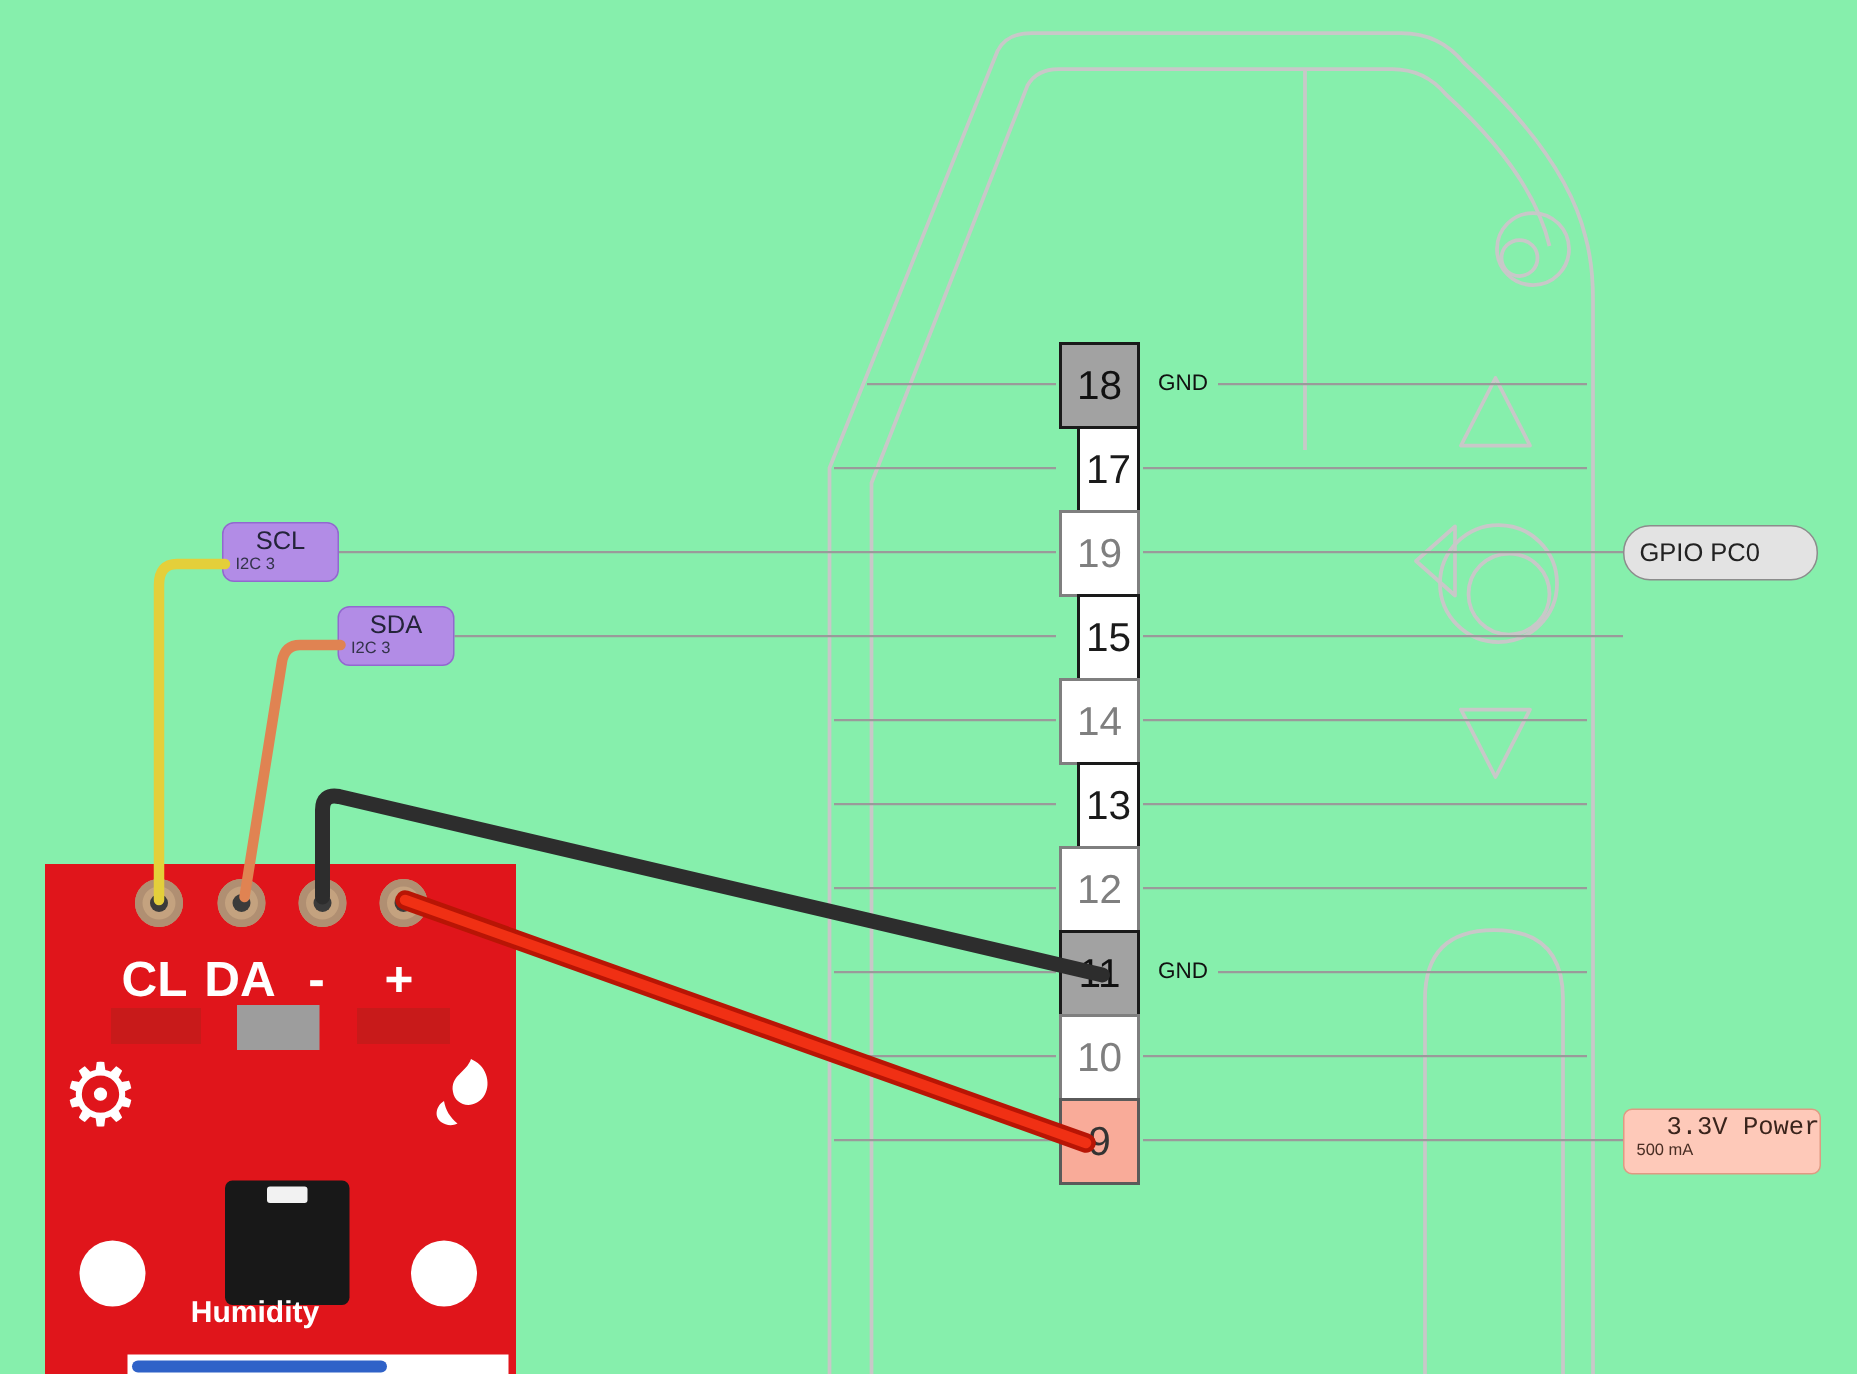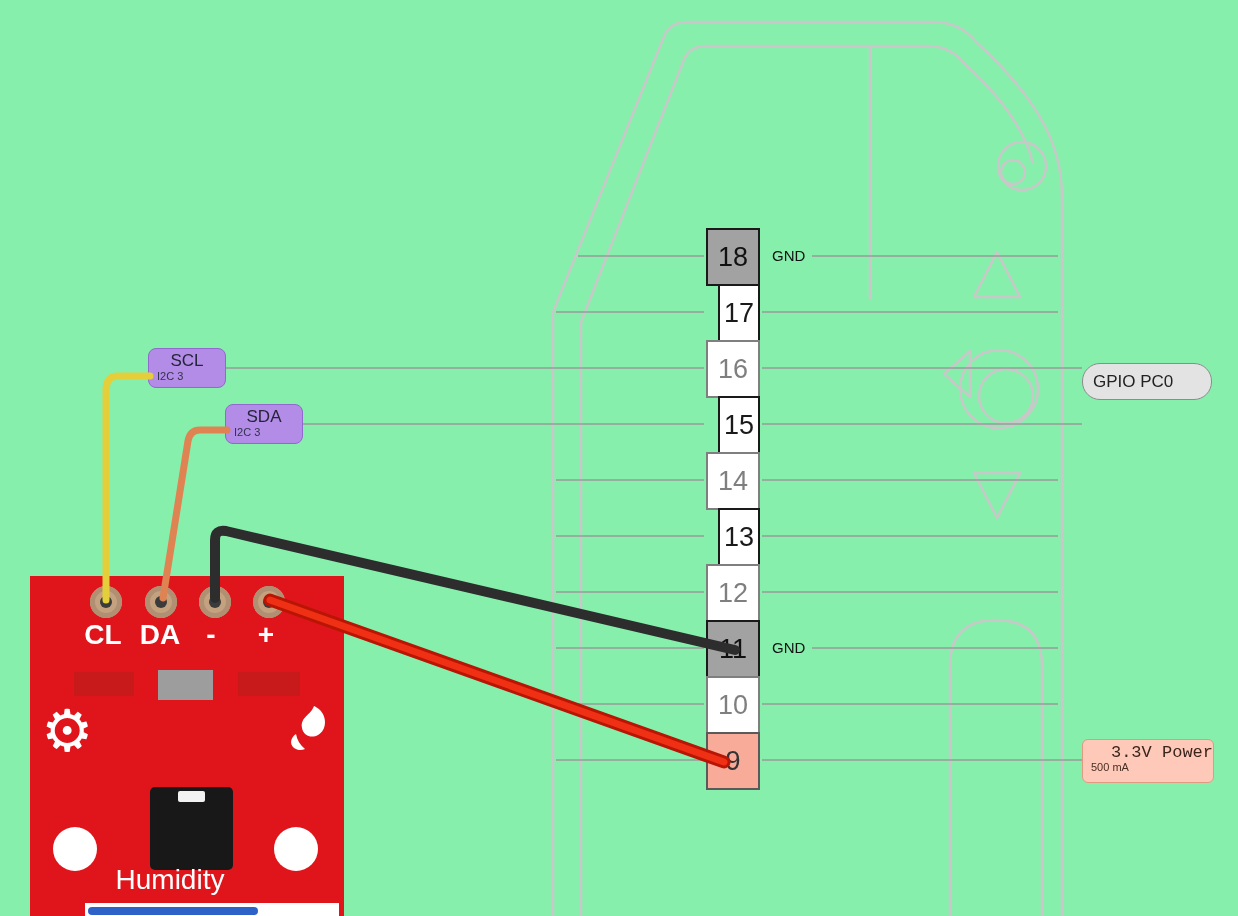--- a/index.html
+++ b/index.html
@@ -19,41 +19,41 @@
 
   .gnd-text{position:absolute;left:772px;font-size:15px;color:#111;z-index:4;}
 
   
   .callout{position:absolute;box-sizing:border-box;border-radius:8px;z-index:4;}
   .callout .title{display:block;font-size:17px;color:#24243a;text-align:center;margin-top:2px;}
   .callout .sub{display:block;font-size:11px;color:#33334a;margin-left:8px;margin-top:-1px;}
   #scl-box{left:148px;top:348px;width:78px;height:40px;background:#b28ce6;border:1.5px solid #9268cf;}
   #sda-box{left:225px;top:404px;width:78px;height:40px;background:#b28ce6;border:1.5px solid #9268cf;}
   .gpio-box{background:#e3e3e3;border:1.5px solid #8c8c8c;border-radius:18px;
-            display:flex;align-items:center;padding-left:10px;font-size:17px;color:#222;margin-top:13px;}
+            display:flex;align-items:center;padding-left:10px;font-size:17px;color:#222;}
   #gpio-pc0-box{left:1082px;top:350px;width:130px;height:37px;}
   #gpio-pc1-box{left:1082px;top:406px;width:130px;height:37px;}
   #power-box{left:1082px;top:739px;width:132px;height:44px;background:#fec9b9;border:1.5px solid #df9a82;border-radius:6px;}
   #power-box .title{text-align:right;margin-left:8px;margin-top:3px;color:#3a241c;font-family:Liberation Mono, monospace;}
   #power-box .sub{color:#4a2e24;}
 
   
   #sensor-board{position:absolute;left:30px;top:576px;width:314px;height:340px;background:#e0151b;z-index:2;}
   .pad{position:absolute;top:10px;width:32px;height:32px;border-radius:50%;background:#c4a27f;
        box-shadow:inset 0 0 0 5px #b08f72;}
   .pad .hole{position:absolute;left:10px;top:10px;width:12px;height:12px;border-radius:50%;background:#3b3b3b;}
-  .board-pin-label{position:absolute;top:43px;transform:translateX(-50%);color:#fff;font-size:28px;font-weight:bold;}
+  .board-pin-label{position:absolute;top:58px;transform:translateX(-50%);color:#fff;font-size:33px;font-weight:bold;}
   .patch{position:absolute;}
   #htu-title{position:absolute;left:0;top:174px;width:100%;text-align:center;color:#fff;
              font-size:30px;font-weight:bold;letter-spacing:1px;}
   #chip{position:absolute;left:120px;top:211px;width:83px;height:83px;background:#181818;border-radius:5px;}
   #chip .marker{position:absolute;left:28px;top:4px;width:27px;height:11px;background:#f2f2f2;border-radius:2px;}
   .mount-hole{position:absolute;width:44px;height:44px;border-radius:50%;background:#ffffff;top:251px;}
   #humidity-label{position:absolute;left:20px;top:288px;width:240px;text-align:center;color:#fff;
-                  font-size:28px;font-weight:normal;}
+                  font-size:20px;font-weight:bold;}
   #board-bottom-strip{position:absolute;left:30px;top:327px;width:254px;height:13px;background:#ffffff;}
   #board-blue-bar{position:absolute;left:58px;top:331px;width:170px;height:8px;background:#2f62c8;border-radius:4px;}
   #gear{position:absolute;left:6px;top:124px;width:62px;text-align:center;color:#fff;font-size:58px;line-height:62px;}
   #flame{position:absolute;left:256px;top:128px;}
 </style>
 </head>
 <body>
 
 <div id="canvas">
 
@@ -81,21 +81,21 @@
       <path d="M 556 592 H 704 M 762 592 H 1058"></path>
       <path d="M 556 648 H 704 M 812 648 H 1058"></path>
       <path d="M 556 704 H 704 M 762 704 H 1058"></path>
       <path d="M 556 760 H 704 M 762 760 H 1082"></path>
     </g>
   </svg>
 
   <div id="pin-column">
       <div class="pin-cell t-gnd">18</div>
       <div class="pin-cell t-dark">17</div>
-      <div class="pin-cell t-muted">16</div>
+      <div class="pin-cell t-muted">19</div>
       <div class="pin-cell t-dark">15</div>
       <div class="pin-cell t-muted">14</div>
       <div class="pin-cell t-dark">13</div>
       <div class="pin-cell t-muted">12</div>
       <div class="pin-cell t-gnd">11</div>
       <div class="pin-cell t-muted">10</div>
       <div class="pin-cell t-power">9</div>
     </div>
 
   <span class="gnd-text" style="top:247px;">GND</span>

